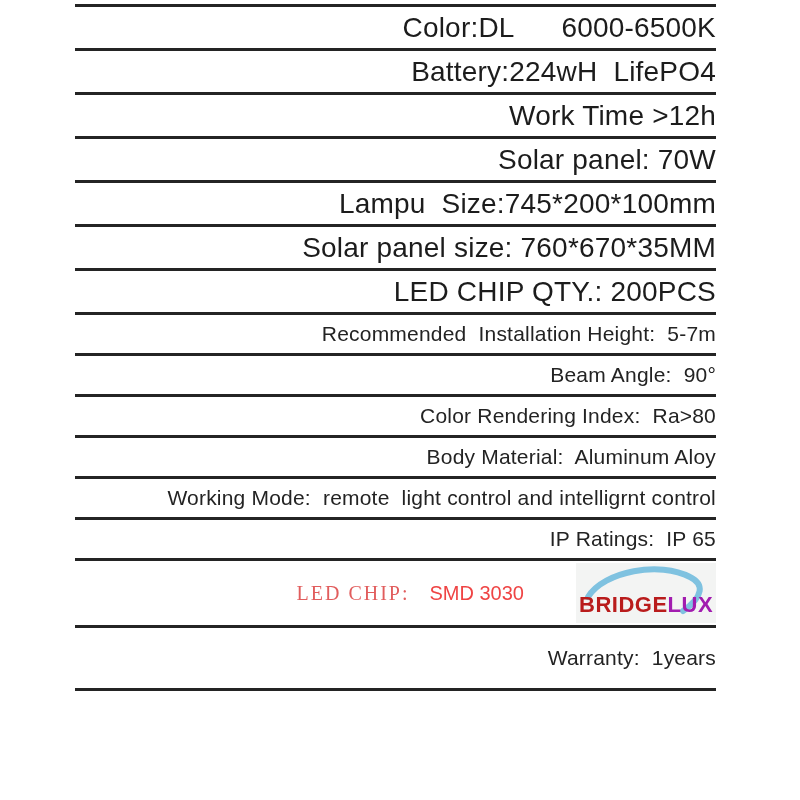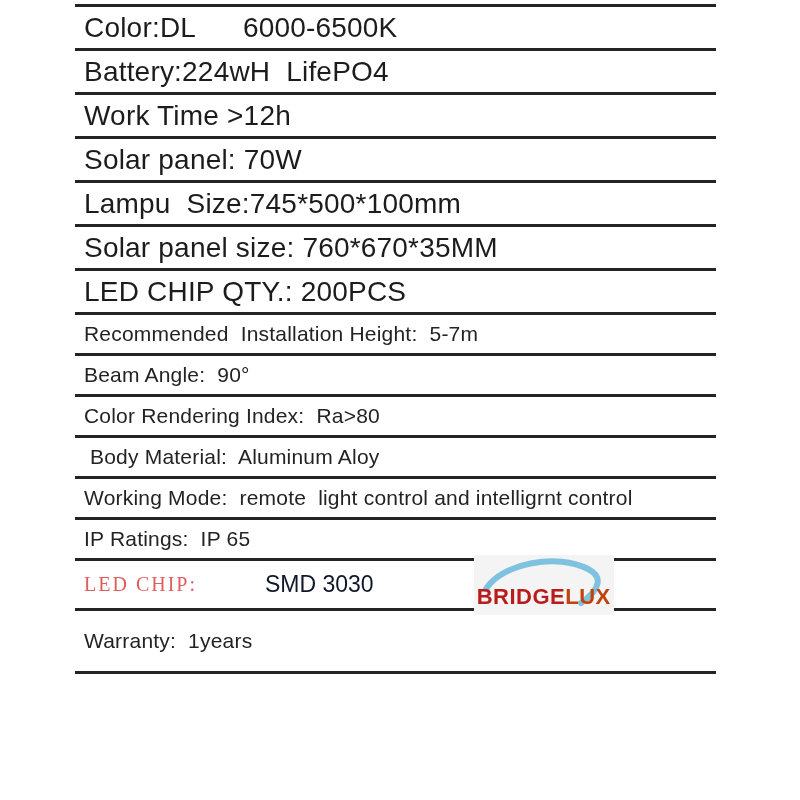--- a/index.html
+++ b/index.html
@@ -10,44 +10,45 @@
   .spec-table {
     position:absolute; left:75px; top:4px; width:641px;
     border-top:3px solid #242424;
   }
   .row {
     box-sizing:border-box;
     border-bottom:3px solid #242424;
     display:flex; align-items:center;
     padding-left:9px;
     background:#ffffff;
+    justify-content:flex-end;
   }
   .row.lg { height:44px; font-size:28px; color:#1c1c1c; }
   .row.sm { height:41px; font-size:21px; color:#232323; }
   .row .txt { white-space:pre; letter-spacing:0.2px; }
   
-  .row.led { height:50px;gap:48px; }
+  .row.led { height:67px; }
   .led-label {
     font-family:"Liberation Serif", serif;
     font-size:20px; letter-spacing:2px; color:#e15d5d; white-space:pre;
   }
   .led-value {
-    font-size:23px; color:#0f172a; margin-left:20px; white-space:pre;
+    font-size:20px; color:#ef4444; margin-left:20px; white-space:pre;
   }
   
   .logo {
     position:relative; width:140px; height:60px; margin-left:52px;
     background:#f3f4f3;
   }
   .logo-text {
     position:absolute; left:3px; bottom:7px;
     font-weight:bold; font-size:22px; letter-spacing:0.5px; line-height:1;
   }
   .logo-text .p1 { color:#b91c1c; }
-  .logo-text .p2 { color:#c2410c; }
+  .logo-text .p2 { color:#a21caf; }
   .logo-swoosh { position:absolute; left:0; top:0; }
 </style>
 </head>
 <body>
 
 <div class="page">
   <div class="spec-table">
 
     <div class="row lg">
       <span class="txt">Color:DL      6000-6500K</span>
@@ -55,21 +56,21 @@
     <div class="row lg">
       <span class="txt">Battery:224wH  LifePO4</span>
     </div>
     <div class="row lg">
       <span class="txt">Work Time &gt;12h</span>
     </div>
     <div class="row lg">
       <span class="txt">Solar panel: 70W</span>
     </div>
     <div class="row lg">
-      <span class="txt">Lampu  Size:745*500*100mm</span>
+      <span class="txt">Lampu  Size:745*200*100mm</span>
     </div>
     <div class="row lg">
       <span class="txt">Solar panel size: 760*670*35MM</span>
     </div>
     <div class="row lg">
       <span class="txt">LED CHIP QTY.: 200PCS</span>
     </div>
 
     <div class="row sm">
       <span class="txt">Recommended  Installation Height:  5-7m</span>

